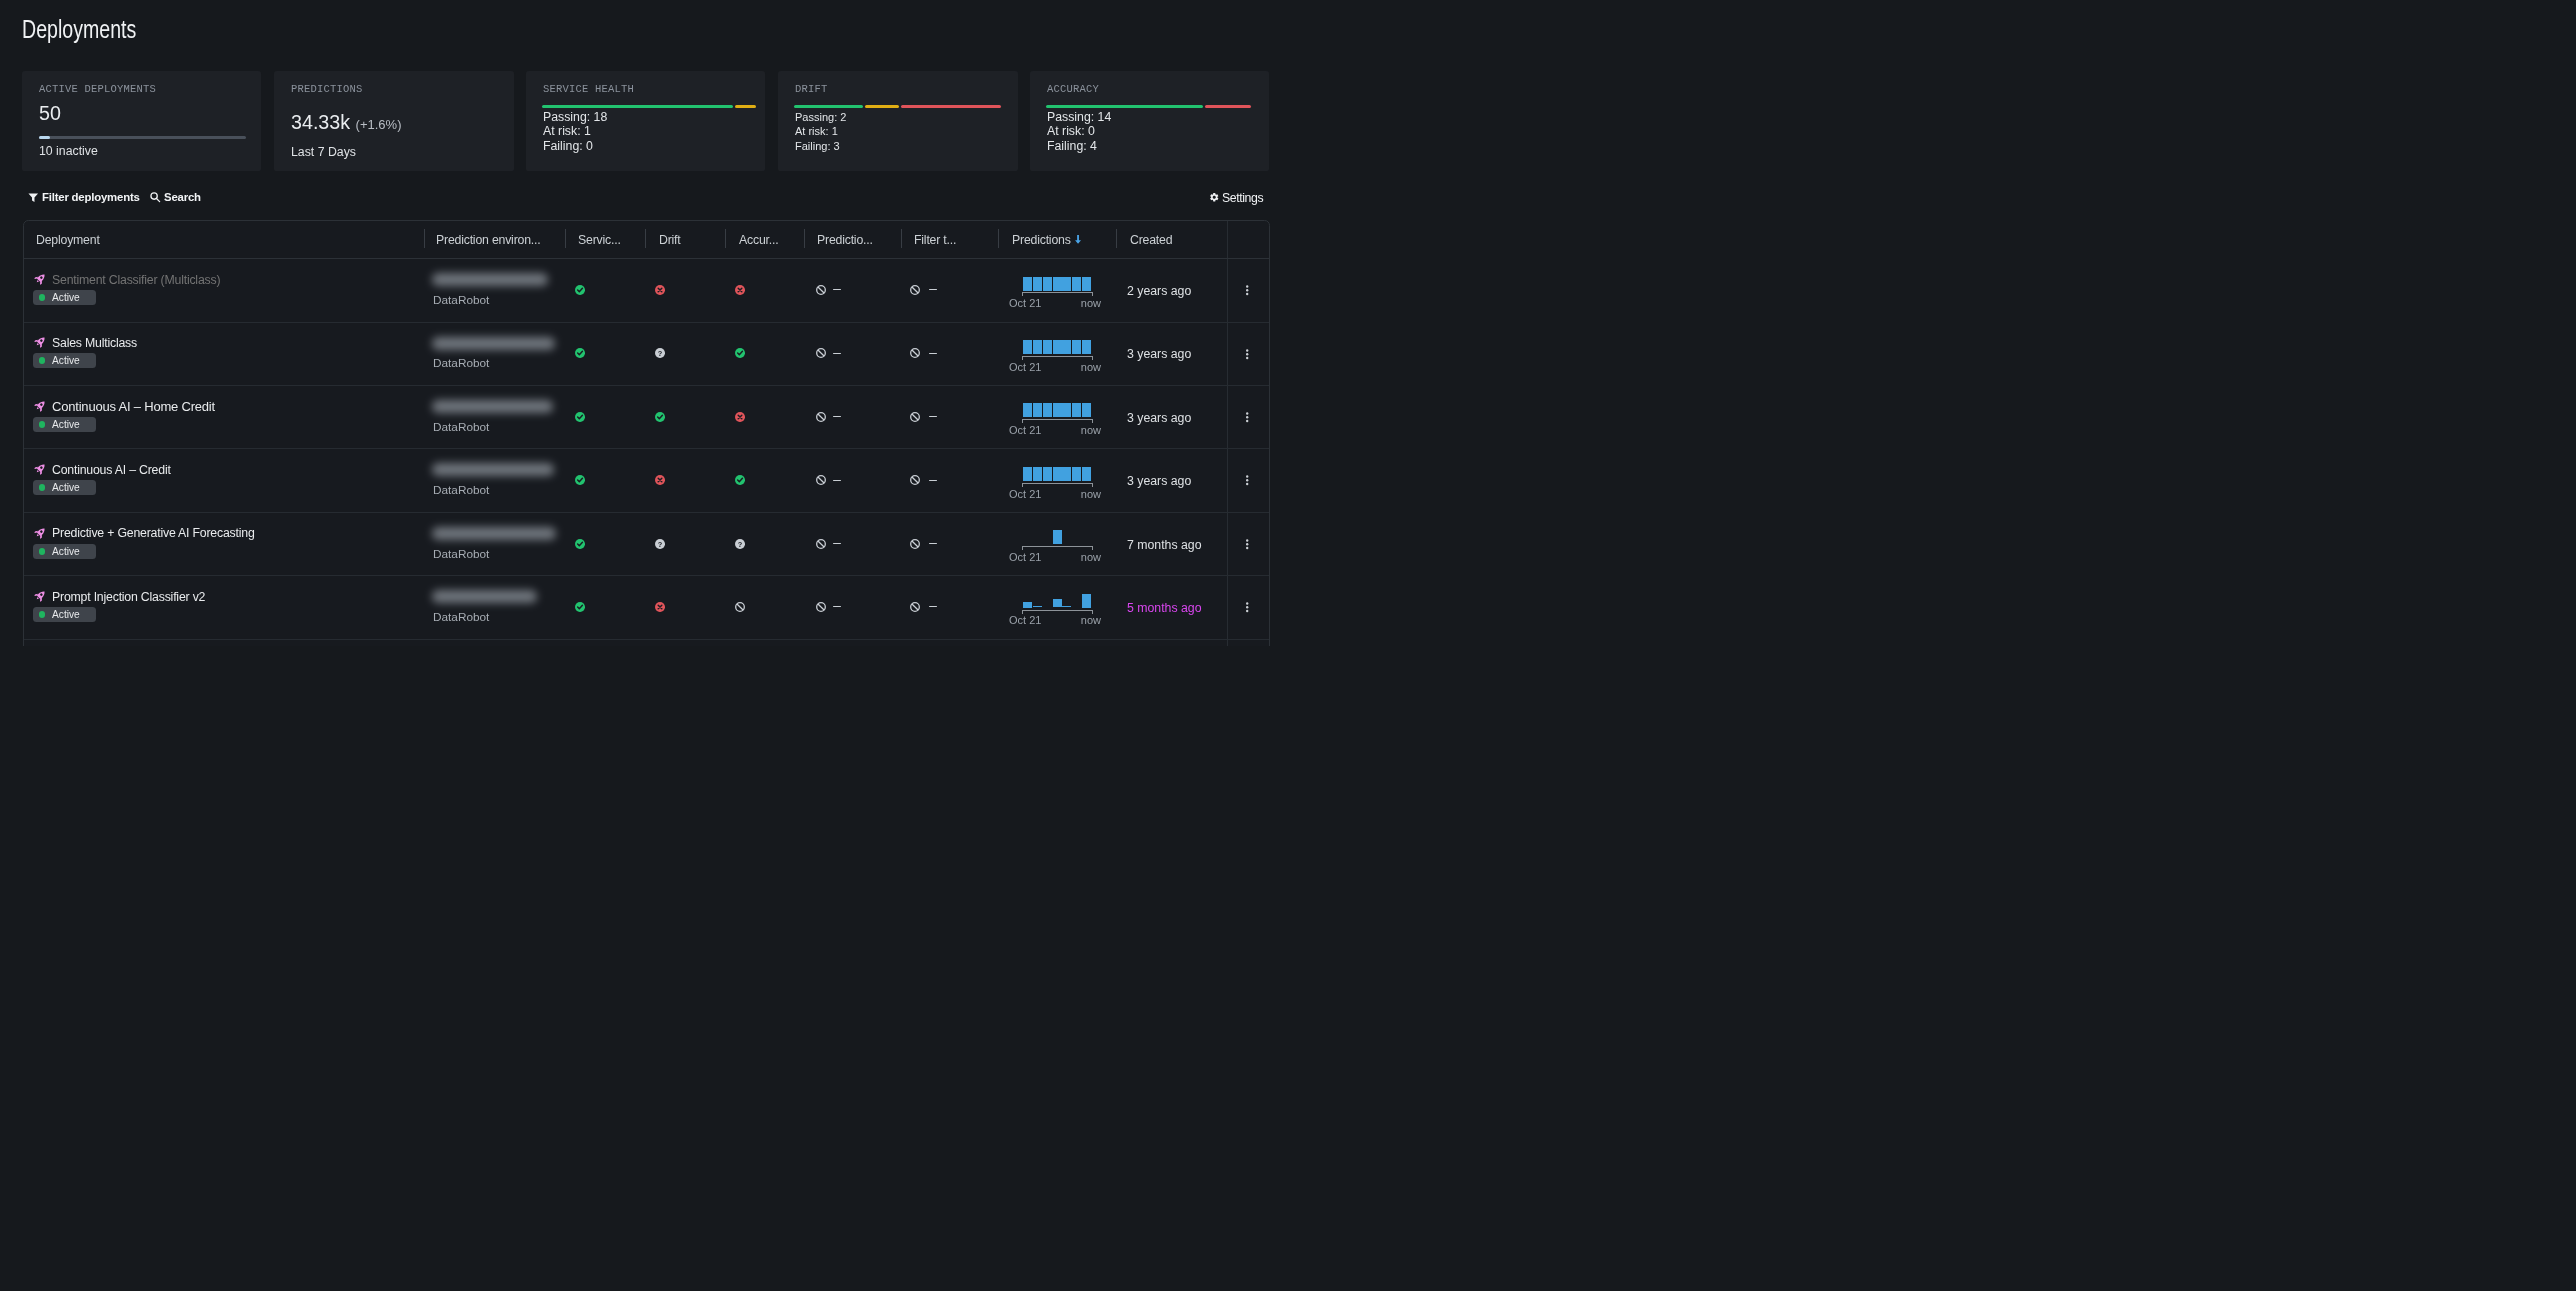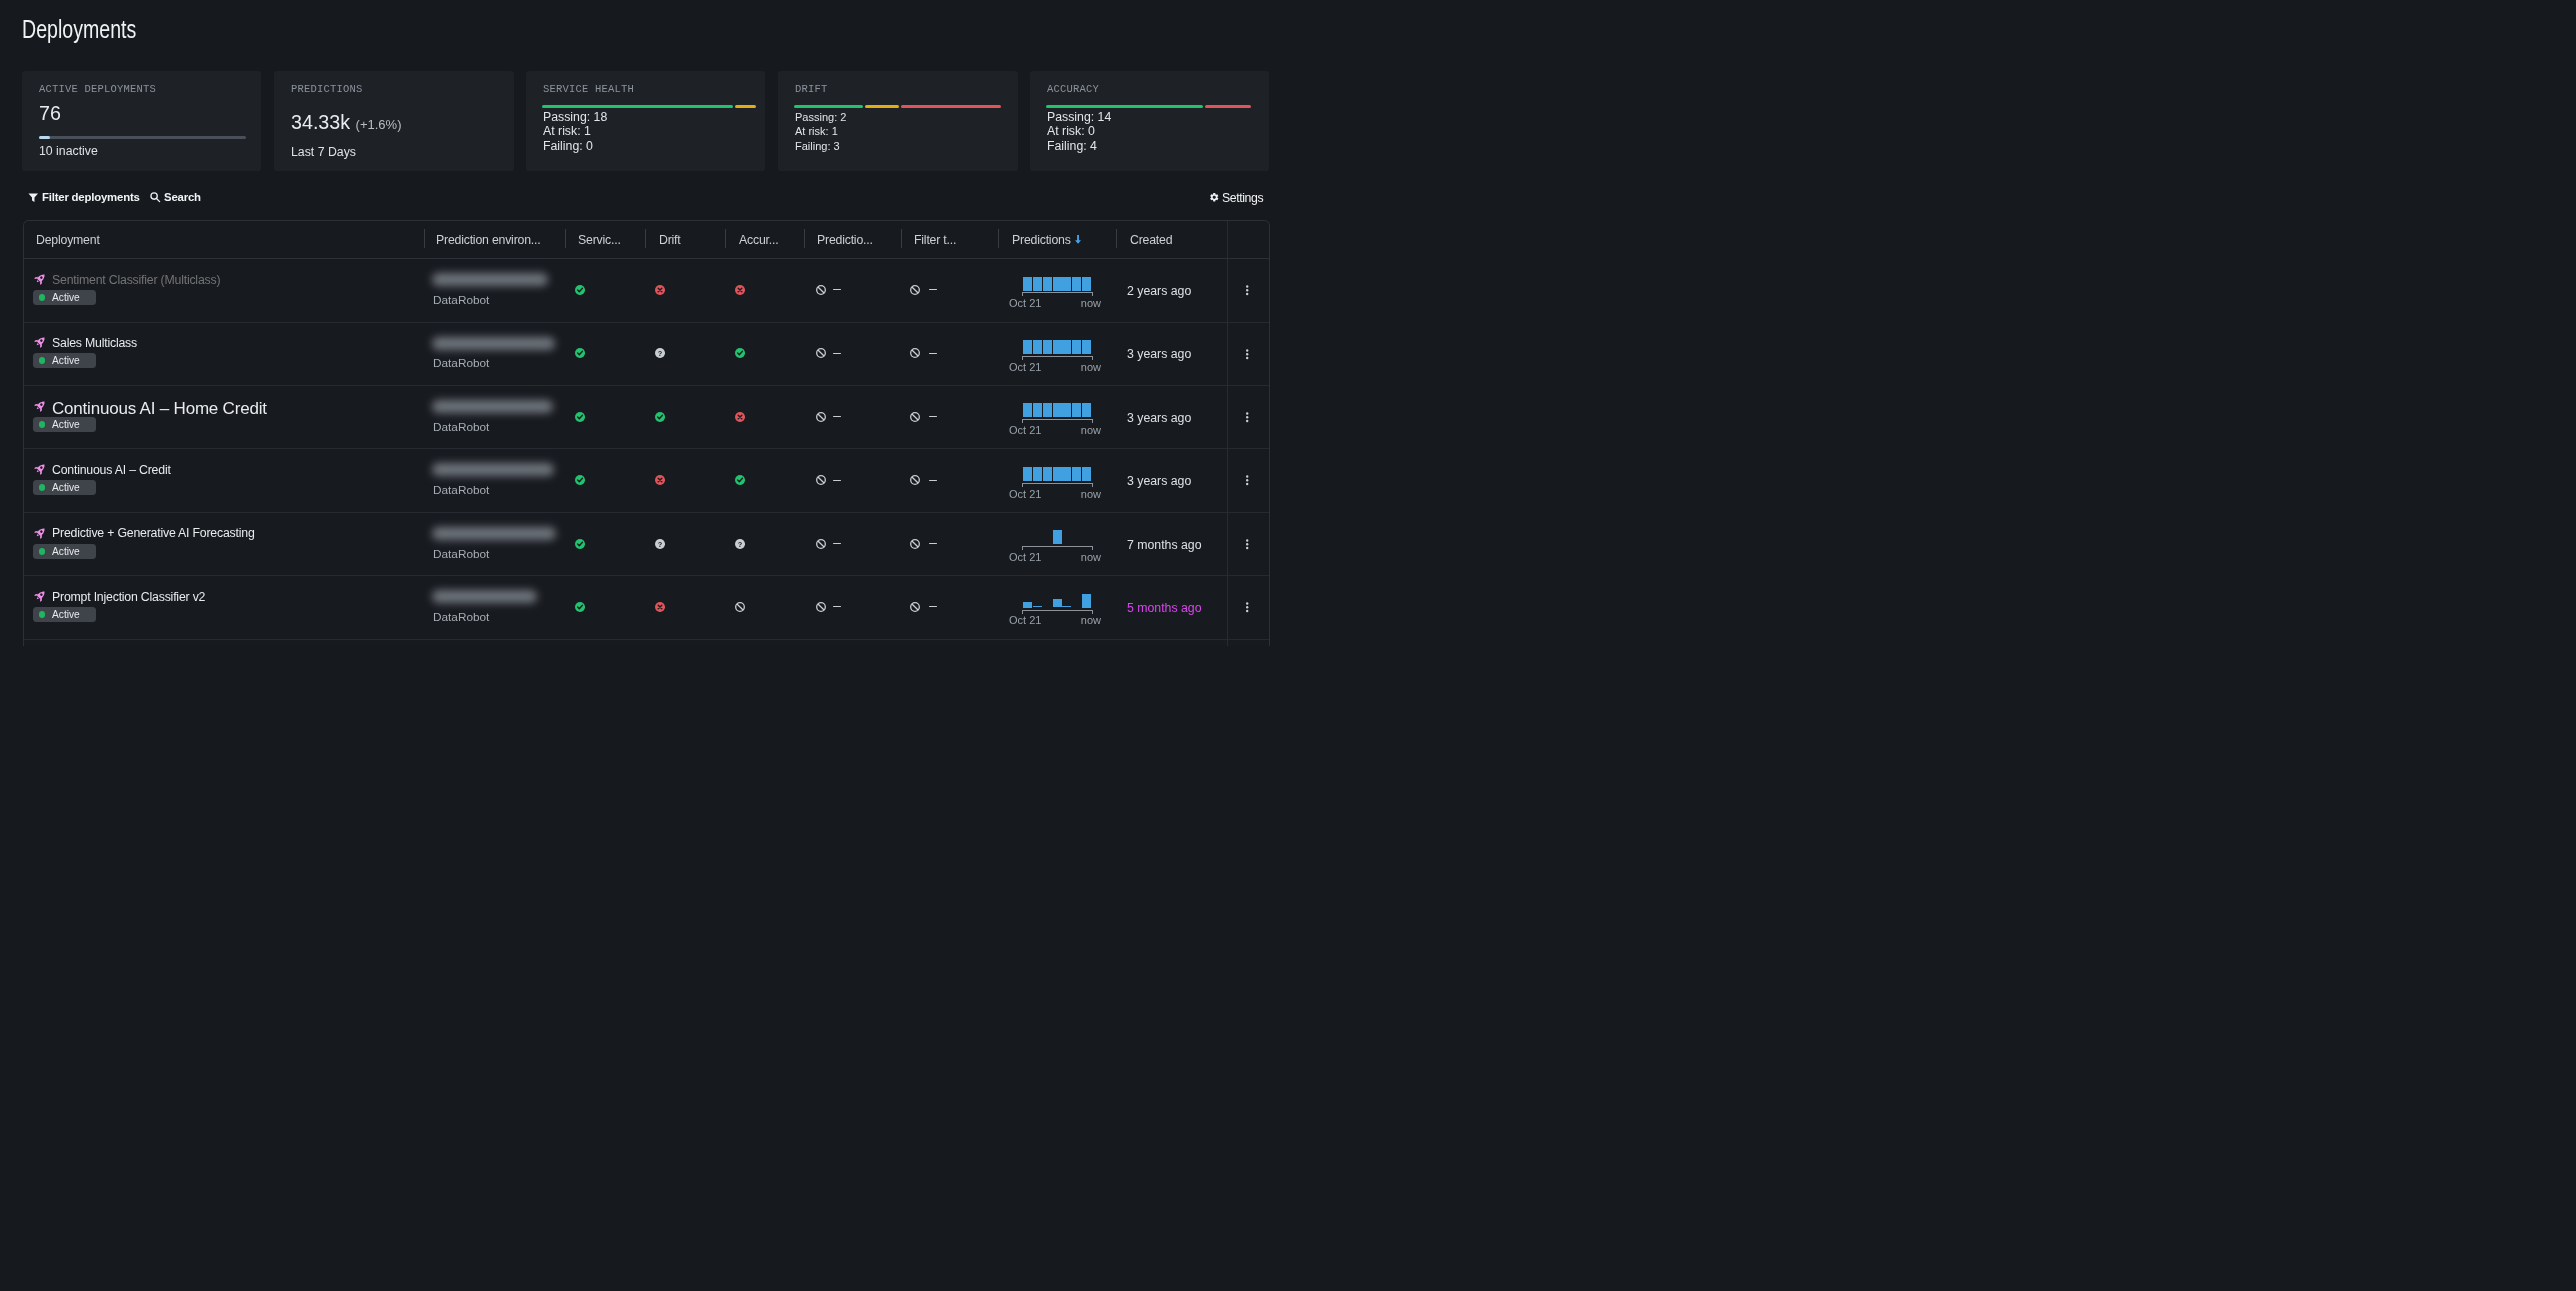--- a/index.html
+++ b/index.html
@@ -10,21 +10,21 @@
 <div style="position:absolute;left:22px;top:71px;width:239px;height:100px;background:#1e2126;border-radius:2.6px"></div>
 <div style="position:absolute;left:274px;top:71px;width:240px;height:100px;background:#1e2126;border-radius:2.6px"></div>
 <div style="position:absolute;left:526px;top:71px;width:239px;height:100px;background:#1e2126;border-radius:2.6px"></div>
 <div style="position:absolute;left:778px;top:71px;width:240px;height:100px;background:#1e2126;border-radius:2.6px"></div>
 <div style="position:absolute;left:1030px;top:71px;width:239px;height:100px;background:#1e2126;border-radius:2.6px"></div>
 <div style="position:absolute;left:39px;top:83px;font-family:Liberation Mono, monospace;font-size:10.5px;color:#8b929c;letter-spacing:0.2px">ACTIVE DEPLOYMENTS</div>
 <div style="position:absolute;left:291px;top:83px;font-family:'Liberation Mono',monospace;font-size:10.5px;color:#8b929c;letter-spacing:0.2px">PREDICTIONS</div>
 <div style="position:absolute;left:543px;top:83px;font-family:'Liberation Mono',monospace;font-size:10.5px;color:#8b929c;letter-spacing:0.2px">SERVICE HEALTH</div>
 <div style="position:absolute;left:795px;top:83px;font-family:'Liberation Mono',monospace;font-size:10.5px;color:#8b929c;letter-spacing:0.2px">DRIFT</div>
 <div style="position:absolute;left:1047px;top:83px;font-family:'Liberation Mono',monospace;font-size:10.5px;color:#8b929c;letter-spacing:0.2px">ACCURACY</div>
-<div style="position:absolute;left:39px;top:102px;font-size:19.7px;font-weight:500;color:#e9ecef">76</div>
+<div style="position:absolute;left:39px;top:102px;font-size:19.7px;font-weight:500;color:#e9ecef">50</div>
 <div style="position:absolute;left:39px;top:136px;width:207px;height:2.8px;background:#49505a;border-radius:1.8px"></div>
 <div style="position:absolute;left:39px;top:136px;width:11px;height:2.8px;background:#b9d7ee;border-radius:1.8px"></div>
 <div style="position:absolute;left:39px;top:144px;font-size:12.3px;color:#dfe2e5">10 inactive</div>
 <div style="position:absolute;left:291px;top:111px;font-size:19.7px;font-weight:500;color:#e9ecef" id="big2">34.33k <span style="font-size:13px;font-weight:400;color:#b9bec5">(+1.6%)</span></div>
 <div style="position:absolute;left:291px;top:145px;font-size:12.3px;color:#dfe2e5">Last 7 Days</div>
 <div style="position:absolute;left:542px;top:105px;width:191px;height:2.8px;background:#22c36f;border-radius:1.8px"></div>
 <div style="position:absolute;left:735px;top:105px;width:20.6px;height:2.8px;background:#e0ae14;border-radius:1.8px"></div>
 <div style="position:absolute;left:794px;top:105px;width:69px;height:2.8px;background:#22c36f;border-radius:1.8px"></div>
 <div style="position:absolute;left:865px;top:105px;width:34px;height:2.8px;background:#e0ae14;border-radius:1.8px"></div>
 <div style="position:absolute;left:901px;top:105px;width:100px;height:2.8px;background:#e0545a;border-radius:1.8px"></div>
@@ -187,21 +187,21 @@
 <div style="position:absolute;left:24px;top:448px;width:1245px;height:0.9px;background:#262b31"></div>
 <svg style="position:absolute;left:33px;top:399px" width="14" height="14" viewBox="0 0 24 24">
     <g transform="rotate(45 12 12)">
       <path d="M12 1 C8.7 3.7 7.5 7.4 7.5 10.9 L7.5 15.2 L16.5 15.2 L16.5 10.9 C16.5 7.4 15.3 3.7 12 1 Z" fill="#ee8fe5"></path>
       <circle cx="12" cy="8.7" r="2.1" fill="#16191d"></circle>
       <path d="M7.5 11.3 L4.3 15.4 L4.3 18.6 L7.5 16.8 Z" fill="#ee8fe5"></path>
       <path d="M16.5 11.3 L19.7 15.4 L19.7 18.6 L16.5 16.8 Z" fill="#ee8fe5"></path>
       <path d="M10.3 16.2 L12 19.9 L13.7 16.2 Z" fill="#ee8fe5"></path>
     </g>
   </svg>
-<div style="position:absolute;left:52px;top:399px;font-size:17px;color:#e9ebed;letter-spacing:-0.2px">Continuous AI – Home Credit</div>
+<div style="position:absolute;left:52px;top:399px;font-size:13px;color:#e9ebed;letter-spacing:-0.2px">Continuous AI – Home Credit</div>
 <div style="position:absolute;left:33px;top:417px;width:63px;height:15.3px;background:#3f444b;border-radius:3.5px;">
 <div style="position:absolute;left:5.7px;top:4.3px;width:6.8px;height:6.8px;border-radius:50%;background:#1fb45f"></div>
 <div style="position:absolute;left:19px;top:1.9px;font-size:10.2px;color:#e8eaec">Active</div>
   </div>
 <div style="position:absolute;left:432px;top:400px;width:121px;height:13px;background:#99a0a8;border-radius:6.1px;filter:blur(4.4px);opacity:0.68"></div>
 <div style="position:absolute;left:433px;top:420px;font-size:11.8px;color:#a7adb4">DataRobot</div>
 <svg style="position:absolute;left:575px;top:412px" width="10" height="10" viewBox="0 0 11.5938 11.5938">
     <circle cx="5.8" cy="5.8" r="5.8" fill="#22c36f"></circle>
     <path d="M3.0999999999999996 5.8999999999999995 L5.0 7.8 L8.6 3.9" stroke="#1a1e23" stroke-width="1.7" fill="none" stroke-linecap="round" stroke-linejoin="round"></path>
   </svg>

